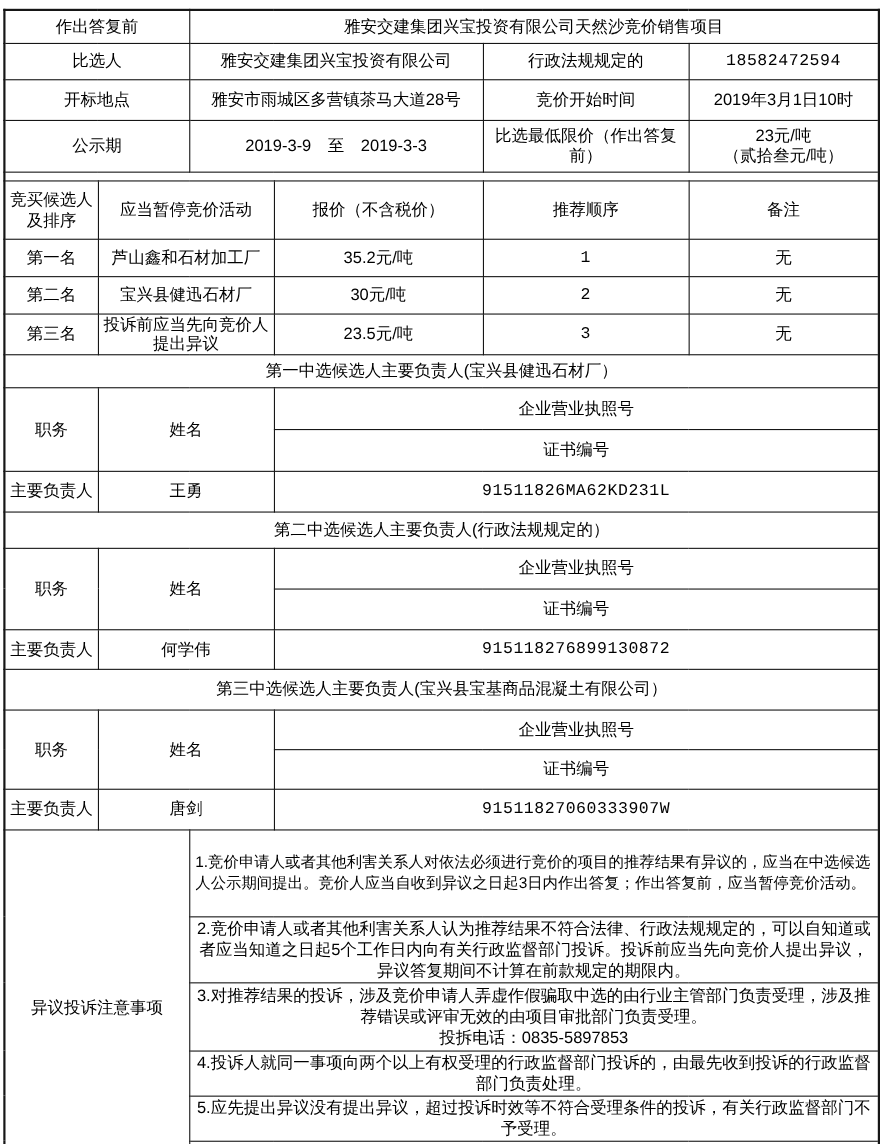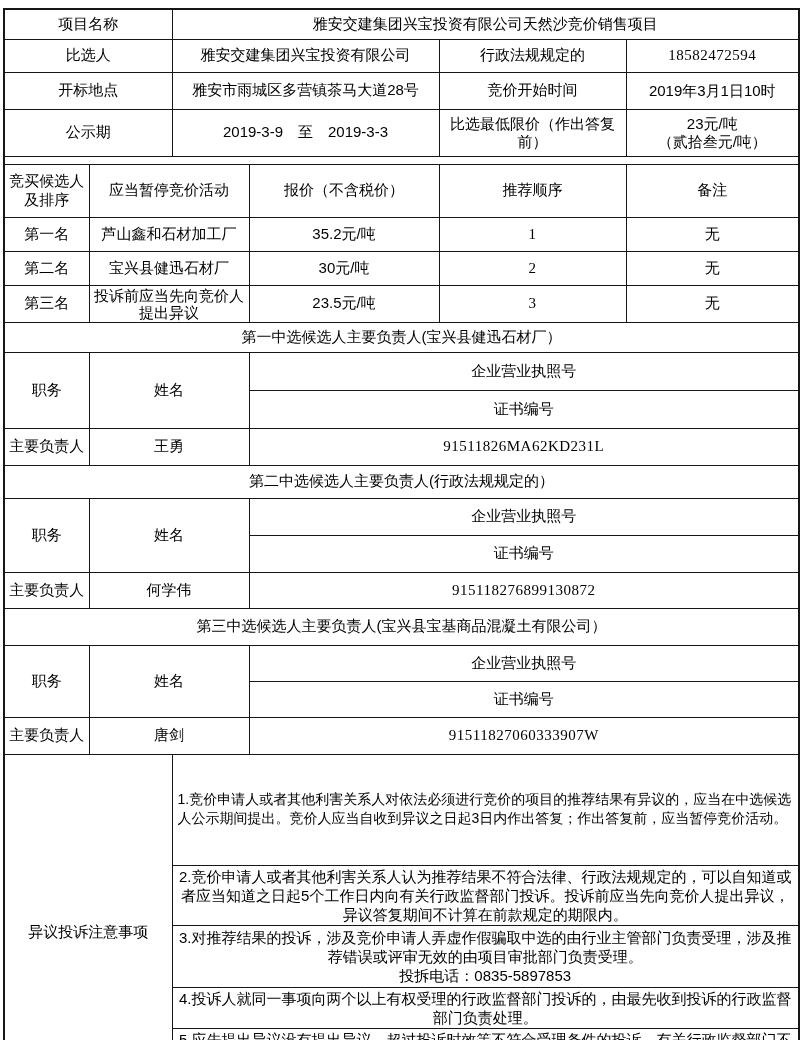--- a/index.html
+++ b/index.html
@@ -1,21 +1,21 @@
 <!DOCTYPE html>
 <html><head>
 <meta charset="utf-8">
 <style>
   html,body{margin:0;padding:0;background:#ffffff;}
   body{width:800px;height:1040px;font-family:"Liberation Sans","DejaVu Sans",sans-serif;color:#000;}
   table.doc{border-collapse:collapse;table-layout:fixed;width:794px;margin:8px 0 0 3px;border:2px solid #161616;}
   table.doc td{border:1px solid #161616;padding:1px 3px;font-size:15px;text-align:center;vertical-align:middle;overflow:hidden;word-break:break-all;}
   td.left{text-align:left;padding-left:5px;}
   td.pre{white-space:pre-line;}
-  .serif{font-family:Liberation Serif, serif;font-size:14px;letter-spacing:0.5px;}
+  .serif{font-family:Liberation Mono, monospace;font-size:14px;letter-spacing:0.5px;}
   td.note{ text-align:left;font-size:14px;line-height:19px;padding:1px 5px;vertical-align:top;white-space:pre-line;}
   .clipbox{height:40px;overflow:hidden;line-height:19px;font-size:14px;text-align:left;}
   td.sect{font-size:15px;}
   td.small2{font-size:14px;line-height:18px;}
   tr.spacer td{border-left:none;border-right:none;}
 </style>
 </head>
 <body>
 
 <table class="doc">
@@ -23,21 +23,21 @@
     <col style="width:85px">
       <col style="width:83px">
       <col style="width:77px">
     <col style="width:190px">
       <col style="width:187px">
       <col style="width:173px">
   </colgroup>
 
   <tbody>
       <tr style="height:30px">
-    <td colspan="2">项目名称</td>
+    <td colspan="2">作出答复前</td>
     <td colspan="4" class="left">雅安交建集团兴宝投资有限公司天然沙竞价销售项目</td>
   </tr>
   <tr style="height:33px">
     <td colspan="2">比选人</td>
     <td colspan="2" class="left">雅安交建集团兴宝投资有限公司</td>
     <td>行政法规规定的</td>
     <td class="serif">18582472594</td>
   </tr>
   <tr style="height:37px">
     <td colspan="2">开标地点</td>
@@ -133,21 +133,21 @@
     <td colspan="3">证书编号</td>
   </tr>
   <tr style="height:37px">
     <td>主要负责人</td>
     <td colspan="2">唐剑</td>
     <td colspan="3" class="serif">91511827060333907W</td>
   </tr>
 
   <tr style="height:41px">
     <td colspan="2" rowspan="6">异议投诉注意事项</td>
-    <td colspan="4" class="note" style="padding:16px 5px">
+    <td colspan="4" class="note" style="padding:0 5px">
       <div class="clipbox">1.竞价申请人或者其他利害关系人对依法必须进行竞价的项目的推荐结果有异议的，应当在中选候选人公示期间提出。竞价人应当自收到异议之日起3日内作出答复；作出答复前，应当暂停竞价活动。</div>
     </td>
   </tr>
   <tr style="height:60px">
     <td colspan="4" class="note">2.竞价申请人或者其他利害关系人认为推荐结果不符合法律、行政法规规定的，可以自知道或者应当知道之日起5个工作日内向有关行政监督部门投诉。投诉前应当先向竞价人提出异议，异议答复期间不计算在前款规定的期限内。</td>
   </tr>
   <tr style="height:62px">
     <td colspan="4" class="note">3.对推荐结果的投诉，涉及竞价申请人弄虚作假骗取中选的由行业主管部门负责受理，涉及推荐错误或评审无效的由项目审批部门负责受理。
 投拆电话：0835-5897853</td>
   </tr>

